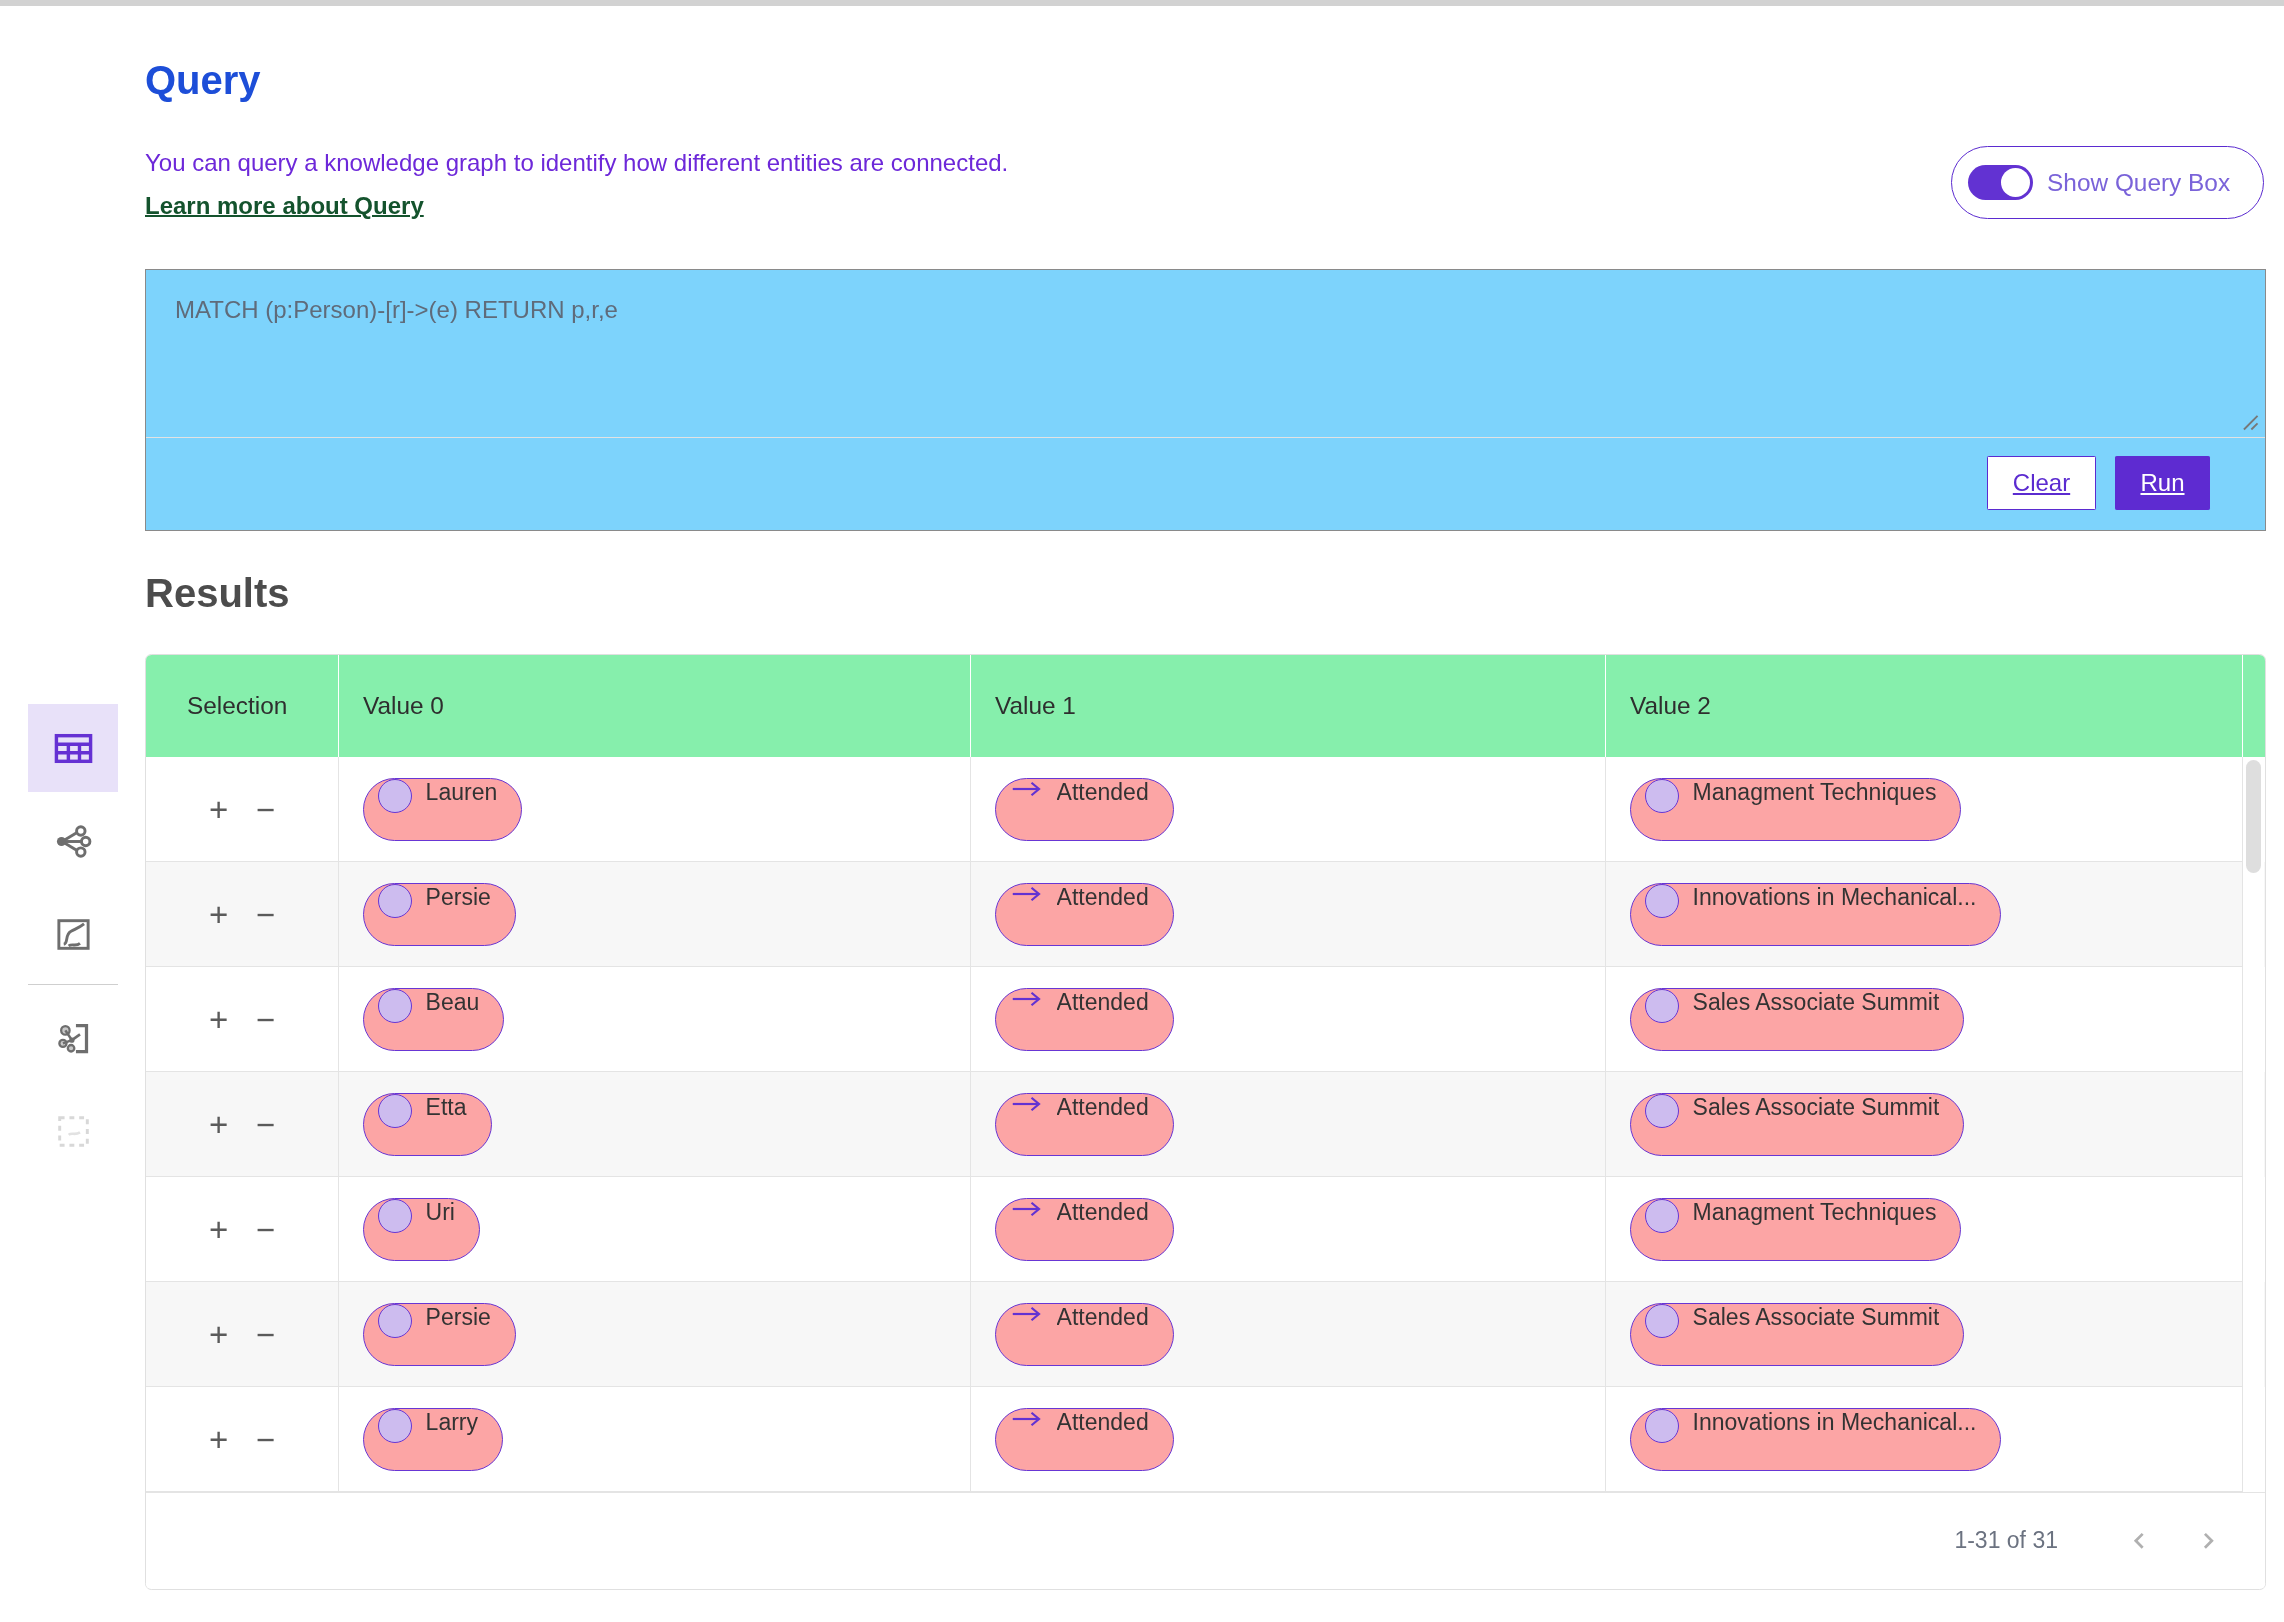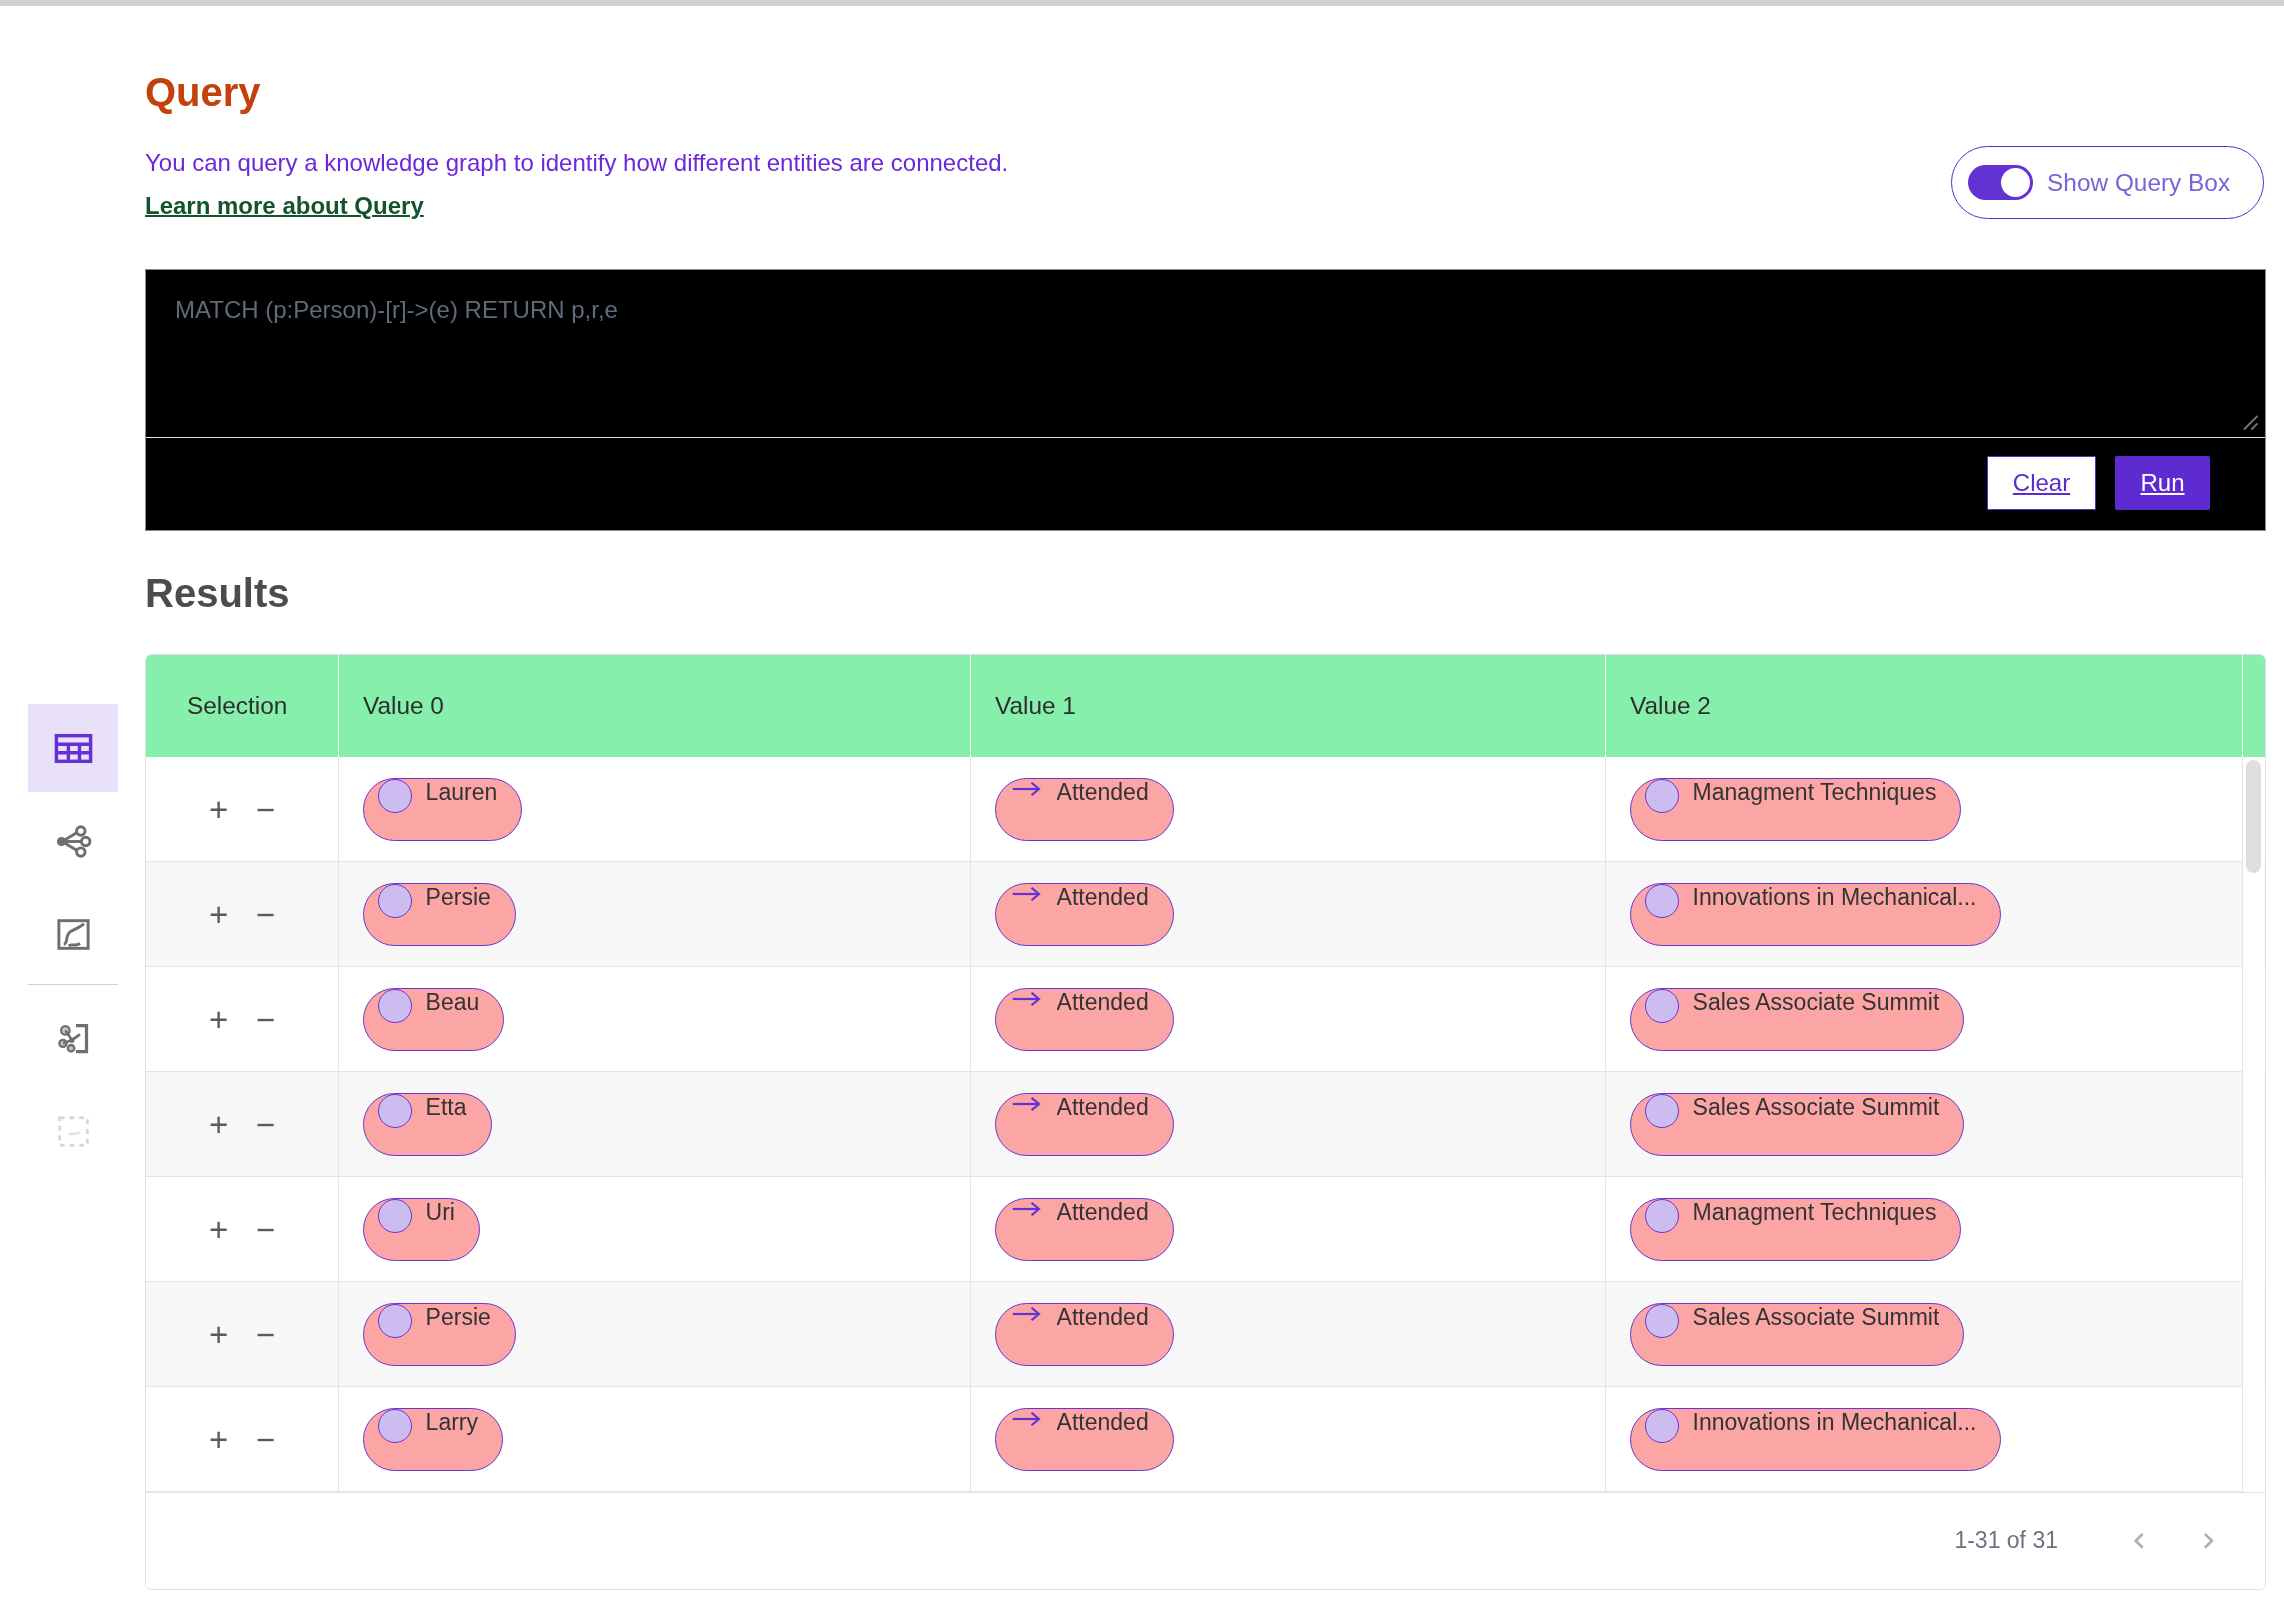--- a/index.html
+++ b/index.html
@@ -1,29 +1,29 @@
 <!DOCTYPE html>
 <html style="font-size:10px"><head>
 <meta charset="utf-8">
 <style>
   html,body{margin:0;padding:0;background:#fff;}
   body{font-family:"Liberation Sans", sans-serif; color:#4b4b4b;}
   .canvas{position:relative;width:2284px;height:1622px;background:#ffffff;overflow:hidden;}
   .top-strip{position:absolute;left:0;top:0;width:2284px;height:5.6px;background:#d2d2d2;}
 
   
-  .page-title{position:absolute;left:145px;top:58px;font-size:40px;font-weight:700;color:#c2410c;margin-top:12px;}
+  .page-title{position:absolute;left:145px;top:58px;font-size:40px;font-weight:700;color:#1d4ed8;}
   .page-desc{position:absolute;left:145px;top:149px;font-size:24px;color:#6d28d9;}
   .learn-link{position:absolute;left:145px;top:192px;font-size:24px;font-weight:700;color:#14532d;text-decoration:underline;text-decoration-thickness:1.9px;cursor:pointer;}
   .toggle-pill{position:absolute;left:1951px;top:146px;width:313px;height:73px;border:1.9px solid #5b2bd0;border-radius:38px;display:flex;align-items:center;box-sizing:border-box;padding-left:16.3px;background:#fff;cursor:pointer;}
   .switch{width:65px;height:35px;border-radius:17.5px;background:#6232d2;position:relative;flex:0 0 auto;}
   .switch .knob{position:absolute;right:3.1px;top:3.1px;width:29px;height:29px;border-radius:50%;background:#ffffff;}
   .toggle-label{font-size:24.4px;color:#7a63d9;margin-left:13.8px;white-space:nowrap;}
 
-  .query-card{position:absolute;left:145px;top:269px;width:2121px;height:262px;border:1.9px solid #8a8a8a;box-sizing:border-box;background:#000000;}
+  .query-card{position:absolute;left:145px;top:269px;width:2121px;height:262px;border:1.9px solid #8a8a8a;box-sizing:border-box;background:#7dd3fc;}
   .query-textarea{position:relative;height:168px;box-sizing:border-box;padding:26px 29px;border-bottom:1.3px solid #e2e2e2;cursor:text;}
   .query-text{font-size:24px;color:#5f6b7a;white-space:pre;}
   .resize-handle{position:absolute;right:5px;bottom:5px;}
   .query-footer{height:90px;display:flex;align-items:center;justify-content:flex-end;gap:19px;padding-right:55px;}
   .btn{font-size:24px;height:54px;display:flex;align-items:center;justify-content:center;box-sizing:border-box;cursor:pointer;border-radius:1.3px;text-decoration:underline;}
   .btn-clear{width:109px;background:#fff;border:1.9px solid #5b2bd0;color:#5b2bd0;}
   .btn-run{width:95px;background:#5e2bd1;border:1.9px solid #5e2bd1;color:#ffffff;}
 
   
   .results-title{position:absolute;left:145px;top:571px;font-size:40px;font-weight:700;color:#4c4c4c;}

